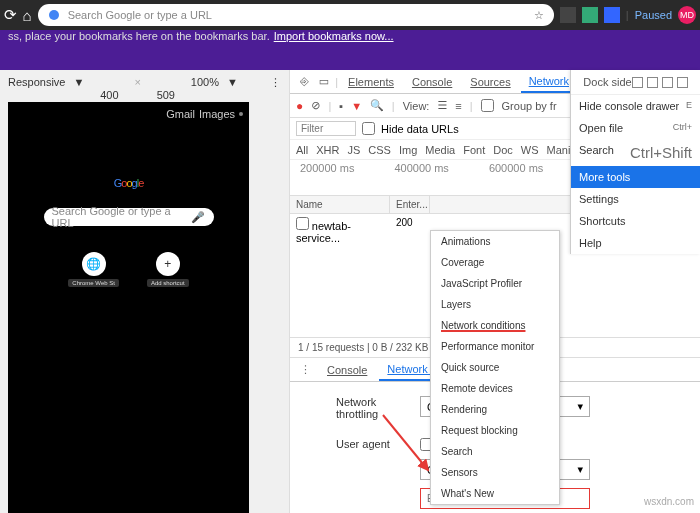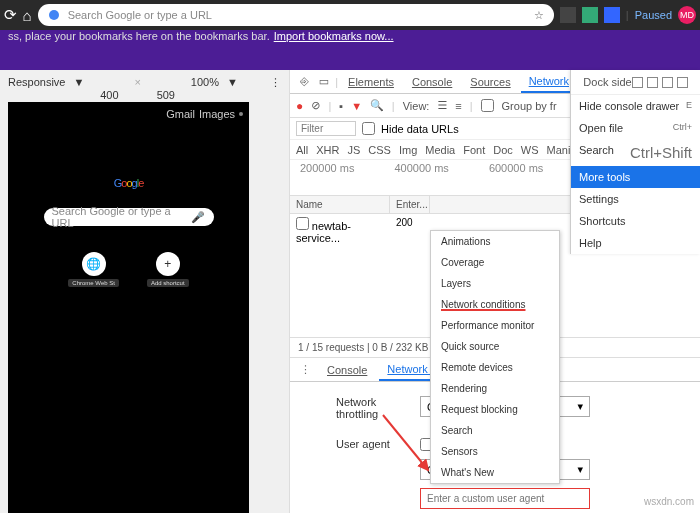--- a/index.html
+++ b/index.html
@@ -265,20 +265,21 @@
           <div class="dock-item">
             <span>Help</span>
             <span style="font-size:9px;opacity:.7"></span>
           </div>
         </div>
     </div>
 
     <div class="submenu" id="submenu">
         <div>Animations</div>
         <div>Coverage</div>
+        <div>JavaScript Profiler</div>
         <div>Layers</div>
         <div class="sel">Network conditions</div>
         <div>Performance monitor</div>
         <div>Quick source</div>
         <div>Remote devices</div>
         <div>Rendering</div>
         <div>Request blocking</div>
         <div>Search</div>
         <div>Sensors</div>
         <div>What's New</div>

